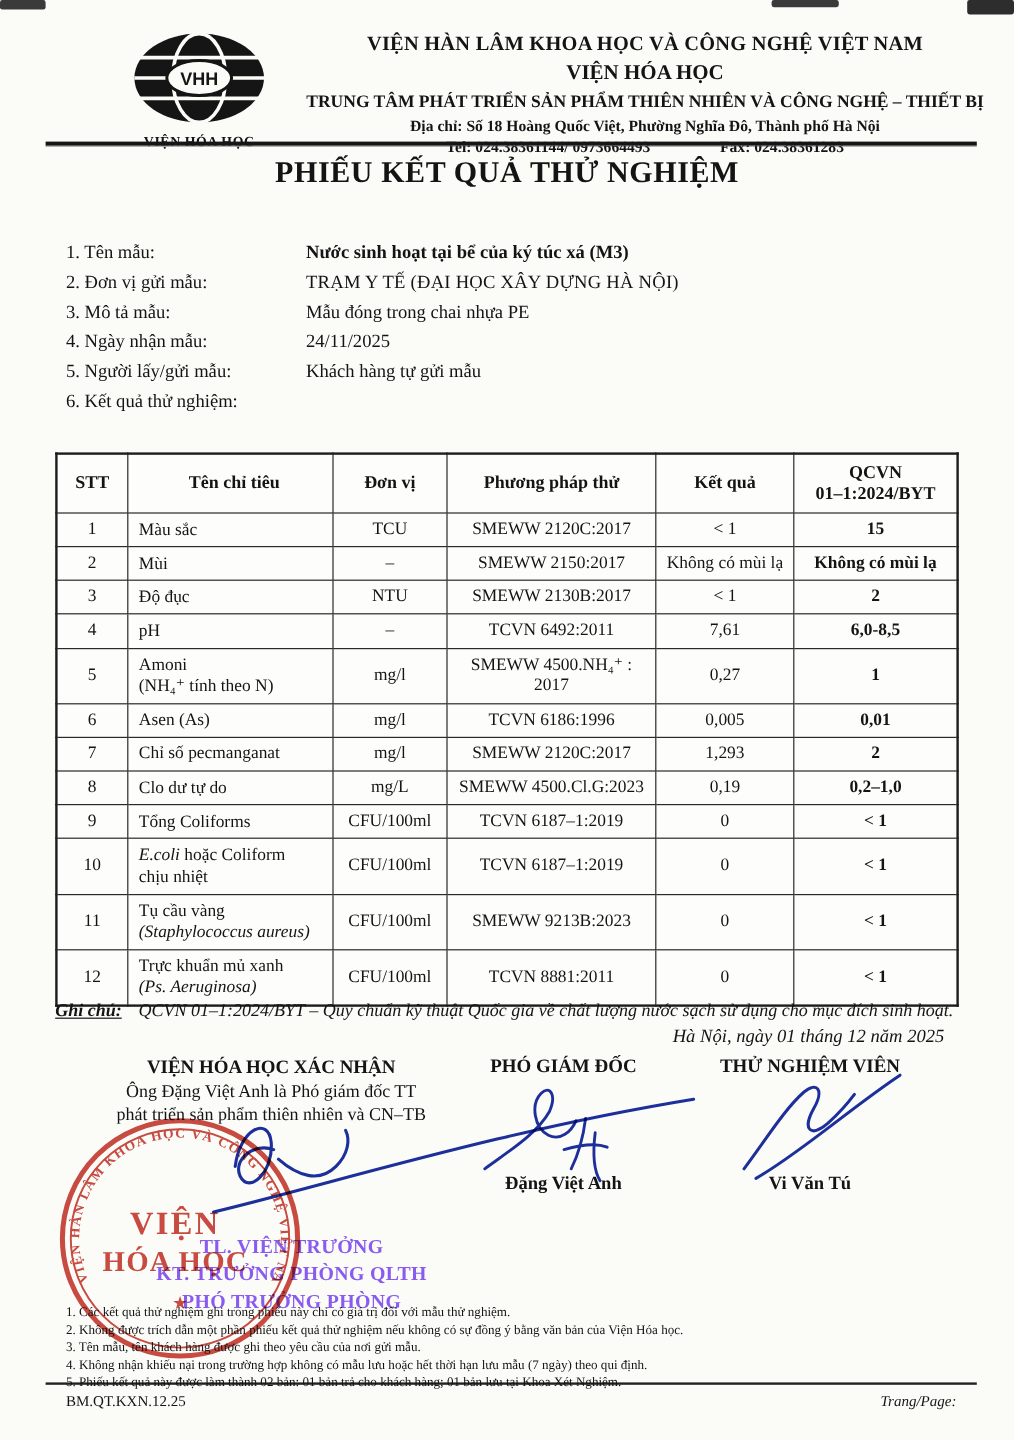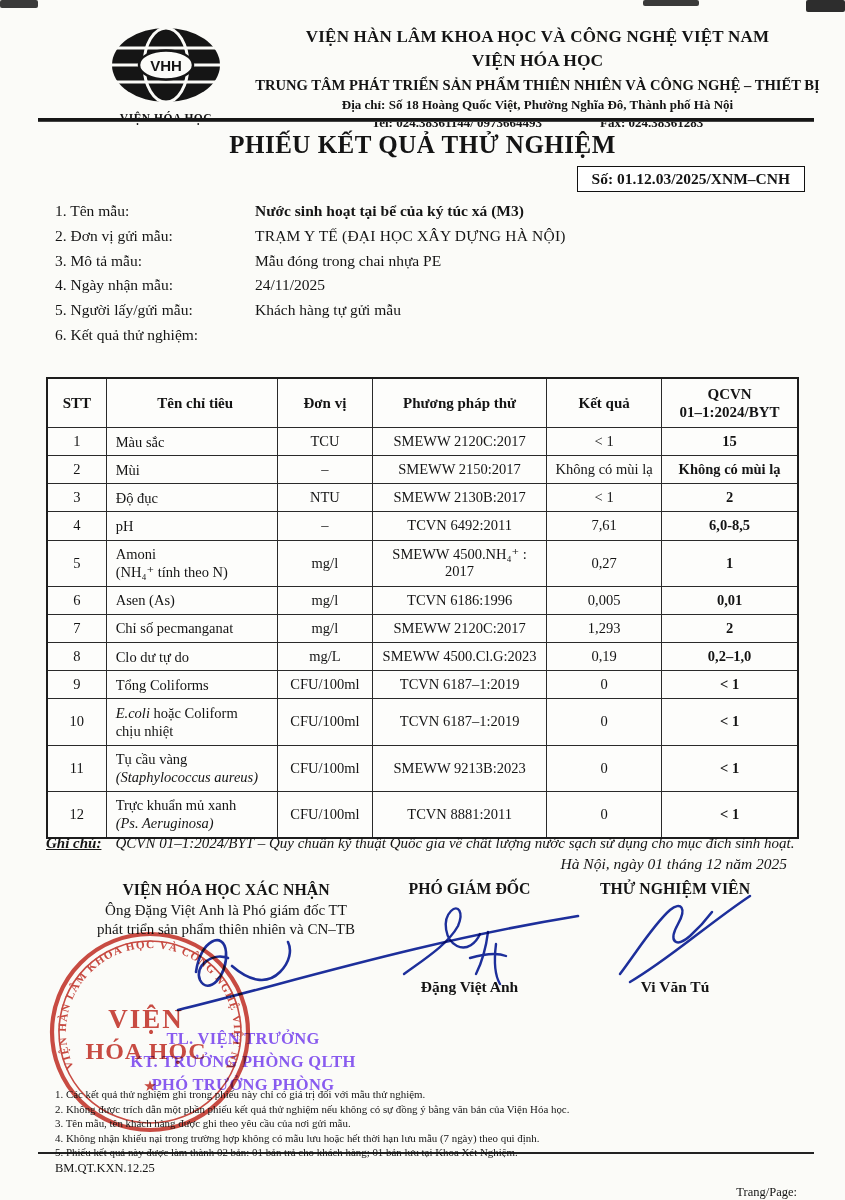--- a/index.html
+++ b/index.html
@@ -74,21 +74,21 @@
   .sig-svg{position:absolute;mix-blend-mode:multiply;z-index:4;}
   .sig-deputy{left:396px;top:896px;width:165px;height:98px;}
   .sig-tester{left:606px;top:882px;width:152px;height:110px;}
   .sig-stamp{left:138px;top:900px;width:448px;height:122px;}
 
   
   .footnotes{position:absolute;left:55px;top:1088px;width:745px;font-size:10.9px;line-height:1.2;z-index:2;}
   .footnotes .fn{margin-bottom:1.5px;}
   .rule-bottom{position:absolute;left:38px;top:1152px;width:776px;border-top:2px solid #222;}
   .footer-left{position:absolute;left:55px;top:1161px;font-size:12.5px;}
-  .footer-right{position:absolute;right:48px;top:1161px;font-size:12.5px;margin-top:24px;}
+  .footer-right{position:absolute;right:48px;top:1161px;font-size:12.5px;font-style:italic;}
 </style>
 </head>
 <body>
 
 <div class="page">
 
   <div class="artifact art-tl"></div>
   <div class="artifact art-tm"></div>
   <div class="artifact art-tr"></div>
 
@@ -111,21 +111,20 @@
     <div class="org-l3">TRUNG TÂM PHÁT TRIỂN SẢN PHẨM THIÊN NHIÊN VÀ CÔNG NGHỆ – THIẾT BỊ</div>
     <div class="org-addr">Địa chỉ: Số 18 Hoàng Quốc Việt, Phường Nghĩa Đô, Thành phố Hà Nội</div>
     <div class="org-contact">
       <span>Tel: 024.38361144/ 0973664493</span>
       <span>Fax: 024.38361283</span>
     </div>
   </div>
   <div class="rule-top"></div>
 
   <div class="doc-title">PHIẾU KẾT QUẢ THỬ NGHIỆM</div>
-  <div class="doc-number">Số: 01.12.03/2025/XNM–CNH</div>
 
   <div class="info">
     <div class="info-row">
       <span class="info-label">1. Tên mẫu:</span>
       <span class="info-value v-bold">Nước sinh hoạt tại bể của ký túc xá (M3)</span>
     </div>
     <div class="info-row">
       <span class="info-label">2. Đơn vị gửi mẫu:</span>
       <span class="info-value v-caps">TRẠM Y TẾ (ĐẠI HỌC XÂY DỰNG HÀ NỘI)</span>
     </div>

